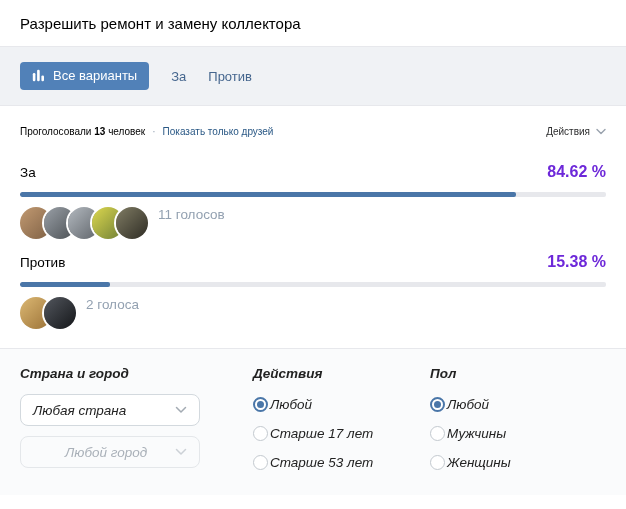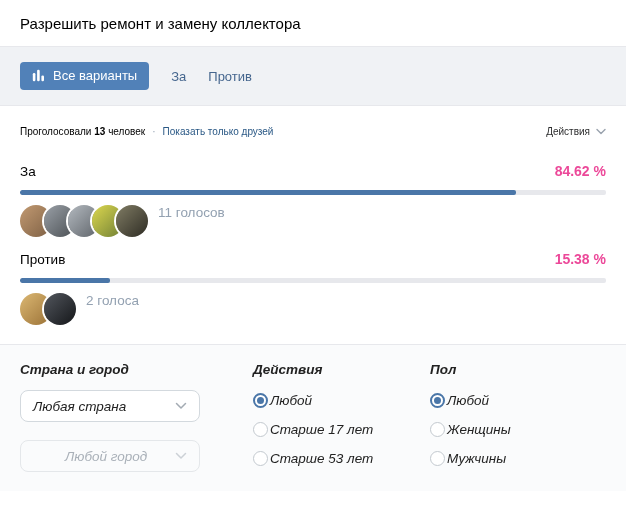--- a/index.html
+++ b/index.html
@@ -30,42 +30,42 @@
   .summary-row { display:flex; justify-content:space-between; align-items:center; font-size:10px; margin-bottom:26px; }
   .summary-left { display:flex; align-items:center; }
   .voted { color:#000; }
   .voted-count { font-weight:bold; }
   .dot-sep { color:var(--muted-text,#93a1b1); margin:0 7px; }
   .friends-link { color:var(--link-blue,#2a5885); cursor:pointer; text-decoration:none; }
   .actions { display:flex; align-items:center; gap:6px; color:#2c2d2e; cursor:pointer; }
   
   .option-label-row { display:flex; justify-content:space-between; align-items:baseline; margin-bottom:11px; }
   .option-label { font-size:13.5px; color:#000; }
-  .option-percent { font-size:14px; font-weight:bold; color:#ec4899; }
+  .option-percent { font-size:16px; font-weight:bold; color:#6d28d9; }
   .bar { height:5px; background:var(--bar-track,#e7e8ec); border-radius:2px; margin-bottom:10px; overflow:hidden; }
   .bar-fill { height:100%; background:var(--bar-fill,#4a76a8); border-radius:2px; }
   .voters-row { display:flex; align-items:flex-start; height:32px; margin-bottom:14px; }
   .voters-row.last { margin-bottom:0; }
   .avatar {
     width:32px; height:32px; border-radius:50%;
     box-shadow:0 0 0 2px #fff; margin-right:-8px;
     position:relative; flex:0 0 auto; cursor:pointer;
   }
   .votes-count { color:var(--muted-text,#93a1b1); font-size:13.5px; margin-left:18px; }
   
   .filters {
     height:147px; background:var(--panel-bg,#fafbfc);
     border-top:1px solid var(--border,#e7e8ec);
     padding:17px 20px; display:grid; grid-template-columns:233px 177px 1fr;font-style:italic;
   }
   .filter-header { font-size:13.5px; font-weight:bold; color:#222; margin-bottom:13px; }
   .select {
     width:180px; height:32px; border:1px solid #d3d9de; border-radius:8px;
     background:#fff; display:flex; align-items:center; justify-content:space-between;
-    padding:0 12px; font-size:13.5px; color:#222; margin-bottom:18px; cursor:pointer;
+    padding:0 12px; font-size:13.5px; color:#222; margin-bottom:10px; cursor:pointer;
   }
   .select.disabled { color:#a9b0b8; border-color:#e4e7ea; background:transparent; cursor:default;padding-left:44px; }
   .radio-row { display:flex; align-items:center; gap:2px; height:20px; margin-bottom:9px; font-size:13.5px; color:#222; cursor:pointer; }
   .radio {
     width:15px; height:15px; border-radius:50%;
     border:1px solid #c3c9cf; background:#fff; position:relative; flex:0 0 auto;
   }
   .radio.checked { border:2px solid var(--bar-fill,#4a76a8); }
   .radio.checked::after {
     content:""; position:absolute; left:2px; top:2px; right:2px; bottom:2px;
@@ -181,21 +181,21 @@
   </div>
 
   <div>
     <div class="filter-header">Пол</div>
     <div class="radio-row">
       <span class="radio checked"></span>
       <span>Любой</span>
     </div>
     <div class="radio-row">
       <span class="radio"></span>
+      <span>Мужчины</span>
+    </div>
+    <div class="radio-row">
+      <span class="radio"></span>
       <span>Женщины</span>
     </div>
-    <div class="radio-row">
-      <span class="radio"></span>
-      <span>Мужчины</span>
-    </div>
   </div>
 
 </div>
 
 </body></html>

